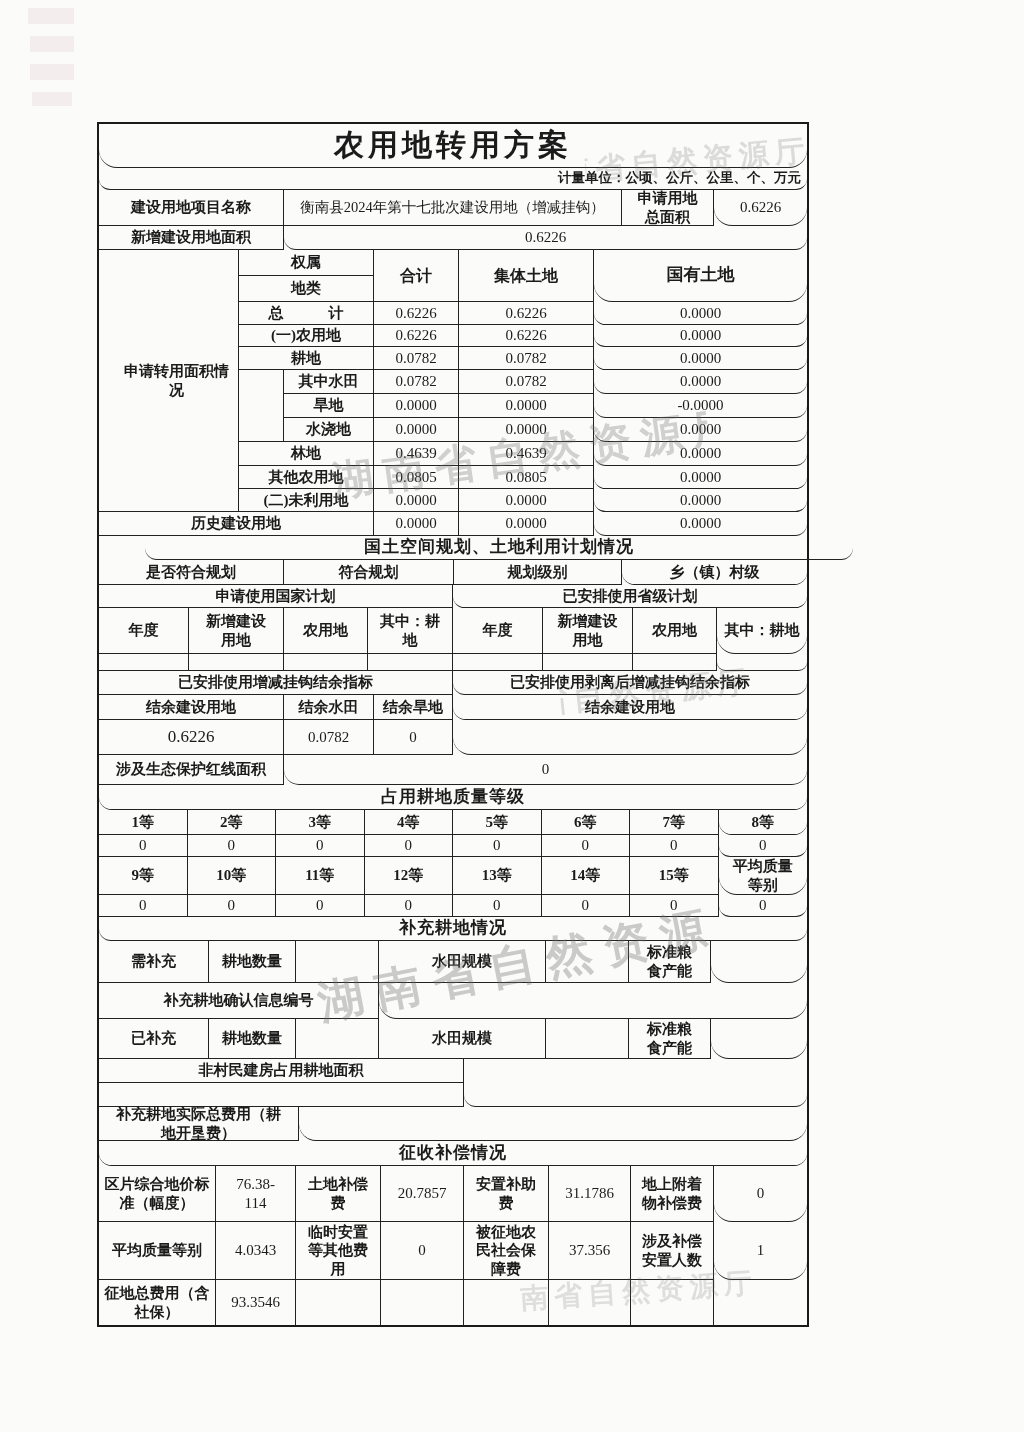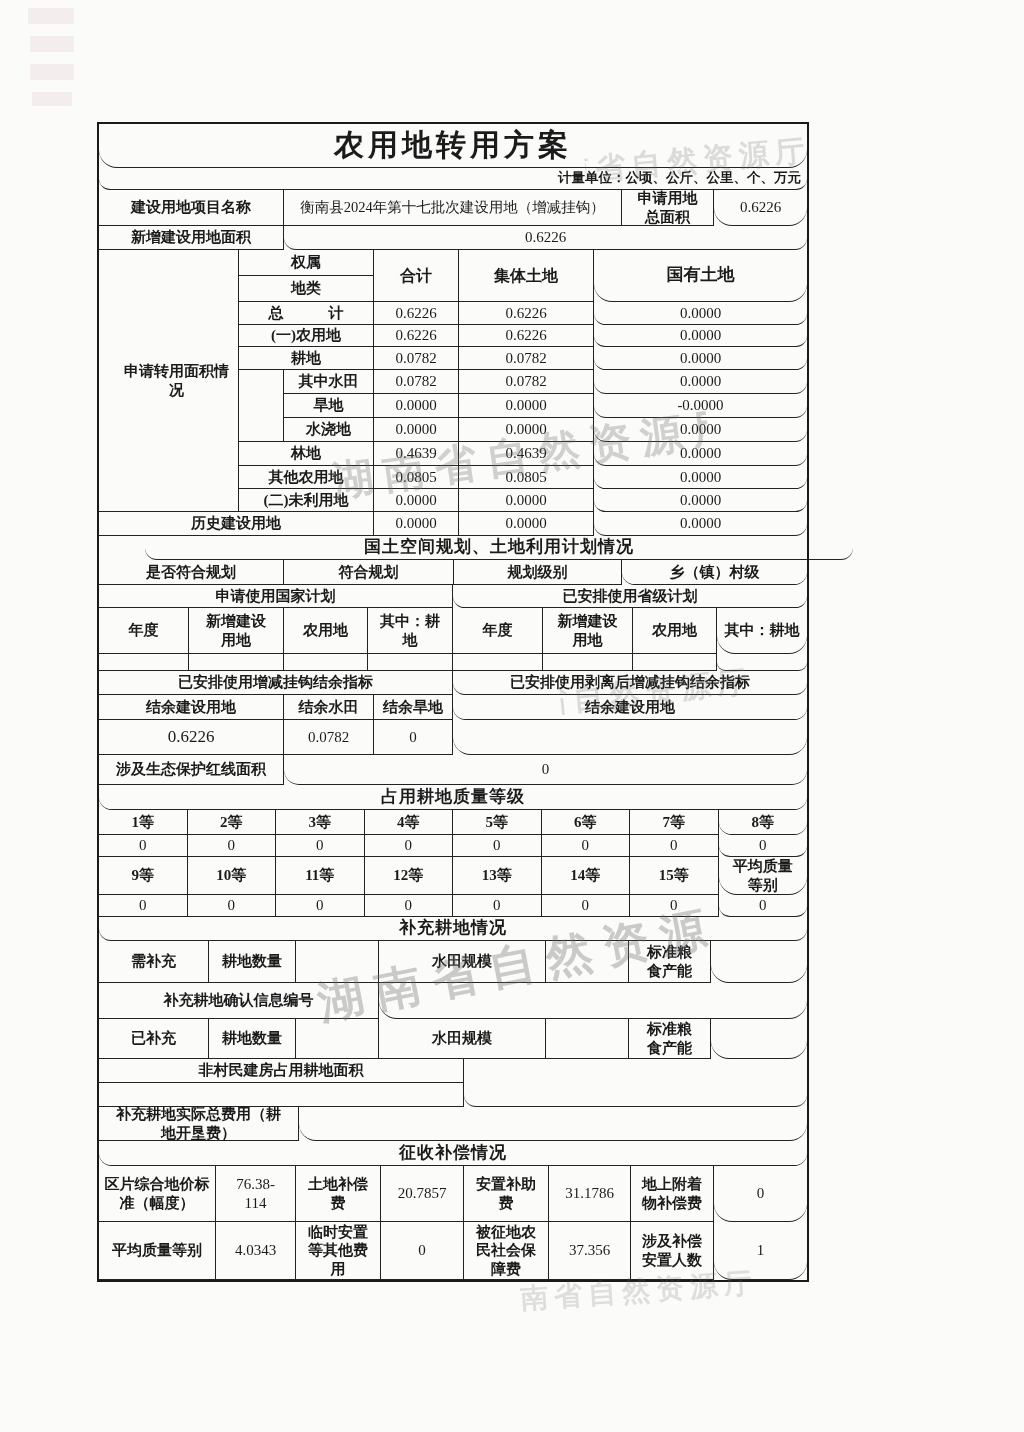--- a/index.html
+++ b/index.html
@@ -281,19 +281,29 @@
   <div class="g" style="grid-template-columns:117px 80px 85px 83px 85px 82px 83px 93px;grid-template-rows:58px;">
     <div class="c">平均质量等别</div>
     <div class="c num">4.0343</div>
     <div class="c pad10">临时安置等其他费用</div>
     <div class="c num">0</div>
     <div class="c pad10">被征地农民社会保障费</div>
     <div class="c num">37.356</div>
     <div class="c pad10">涉及补偿安置人数</div>
     <div class="c num last">1</div>
   </div>
+  <div class="g" style="grid-template-columns:117px 80px 85px 83px 85px 82px 83px 93px;grid-template-rows:45px;">
+    <div class="c end">征地总费用（含社保）</div>
+    <div class="c num end">93.3546</div>
+    <div class="c end"></div>
+    <div class="c end"></div>
+    <div class="c end"></div>
+    <div class="c end"></div>
+    <div class="c end"></div>
+    <div class="c last end"></div>
+  </div>
 </div>
 
 <div class="stamp" style="left:585px;top:140px;width:225px;font-size:30px;opacity:.22;transform:rotate(-5deg);text-indent:-62px;">湖南省自然资源厅</div>
 <div class="stamp" style="left:330px;top:428px;width:380px;font-size:42px;opacity:.30;transform:rotate(-8deg);letter-spacing:10px;">湖南省自然资源厅</div>
 <div class="stamp" style="left:560px;top:668px;width:250px;font-size:30px;opacity:.22;transform:rotate(-6deg);text-indent:-95px;">湖南省自然资源厅</div>
 <div class="stamp" style="left:315px;top:935px;width:400px;font-size:46px;opacity:.34;transform:rotate(-11deg);letter-spacing:12px;">湖南省自然资源厅</div>
 <div class="stamp" style="left:520px;top:1272px;width:240px;font-size:28px;opacity:.20;transform:rotate(-4deg);text-indent:-34px;">湖南省自然资源厅</div>
 
 </body></html>

